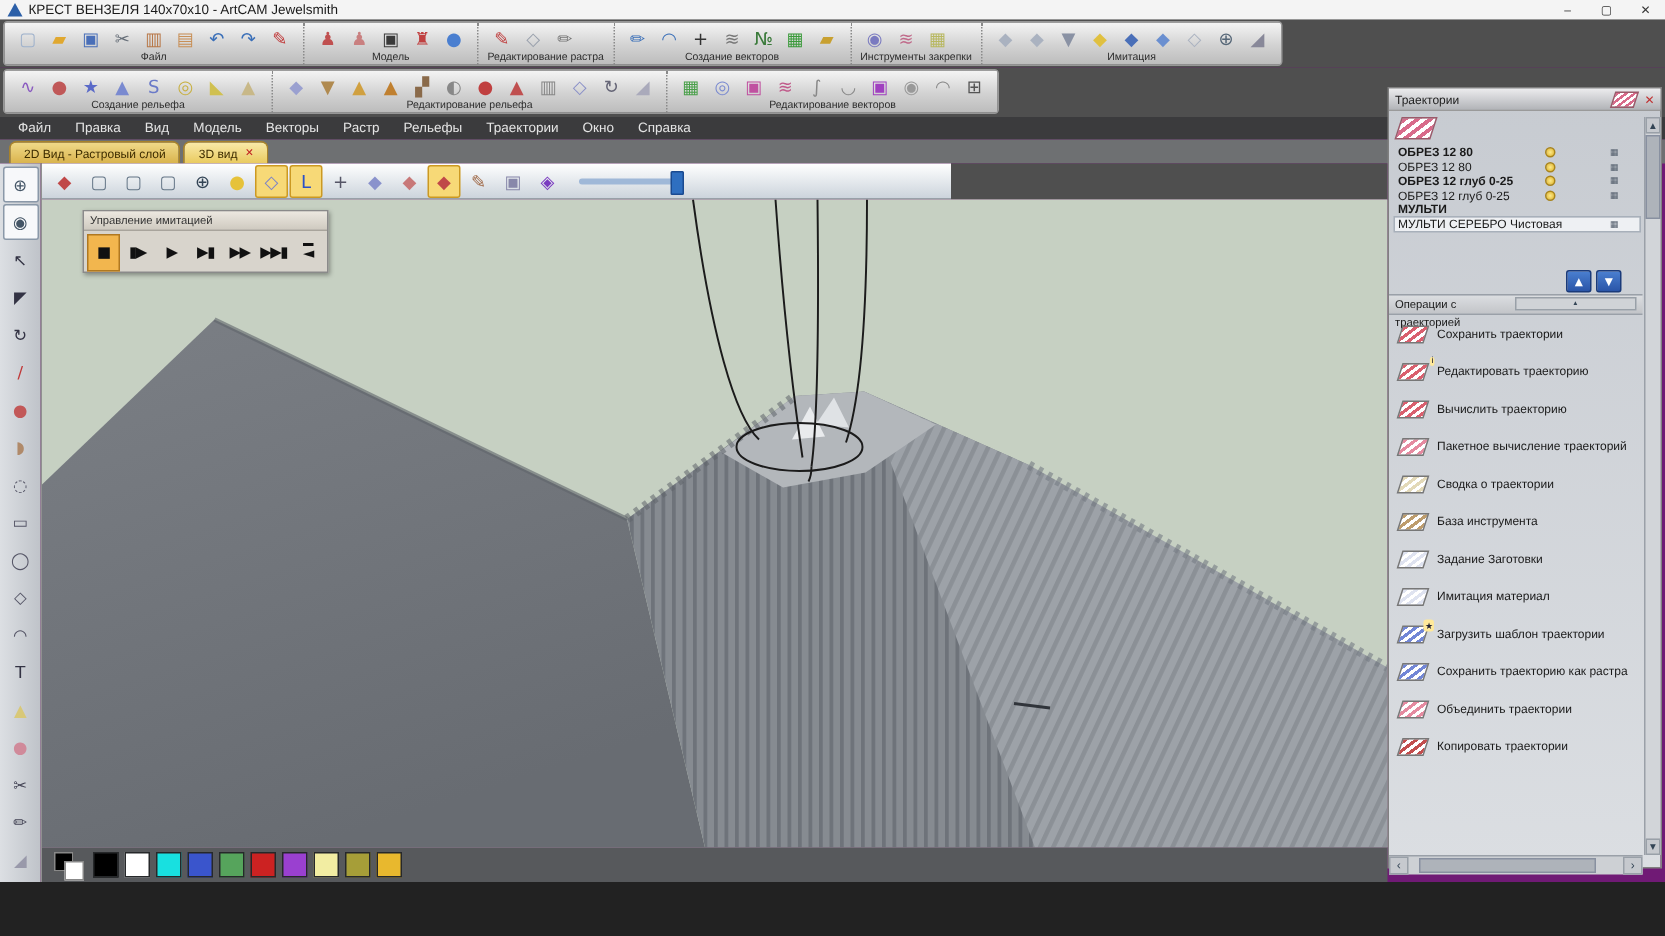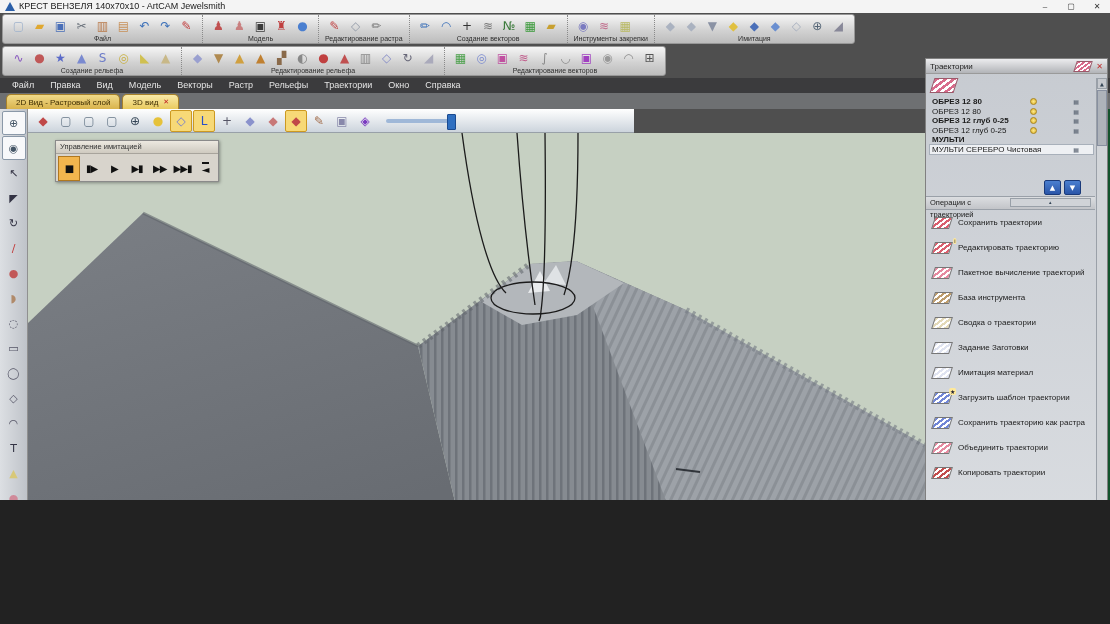--- a/index.html
+++ b/index.html
@@ -1,16 +1,16 @@
 <!DOCTYPE html>
 <html><head>
 <meta charset="utf-8">
 <style>
   html,body{margin:0;padding:0;background:#222;}
-  #stage{position:relative;width:1110px;height:500px;overflow:hidden;background:#14532d;
+  #stage{position:relative;width:1110px;height:588px;overflow:hidden;background:#701a75;
          font-family:"Liberation Sans",sans-serif;-webkit-font-smoothing:antialiased;}
   .abs{position:absolute;}
   .gly{font-family:"DejaVu Sans",sans-serif;font-style:normal;}
 
   
   .titlebar{left:0;top:0;width:1110px;height:13px;background:#f4f4f4;border-bottom:1px solid #c9c9c9;
             display:flex;align-items:center;font-size:9px;color:#1a1a1a;}
   .appicon{width:0;height:0;border-left:5px solid transparent;border-right:5px solid transparent;
            border-bottom:9px solid #2b5fa8;margin:0 4px 0 5px;}
   .wtitle{flex:1;line-height:13px;}
@@ -726,34 +726,38 @@
             </div>
 
             <div class="opitem">
               <span class="opicon" style="--c: #d95f6e;">
                 <i class="badge">i</i>
               </span>
               <span class="oplabel">Редактировать траекторию</span>
             </div>
 
 
+            <div class="opitem">
+              <span class="opicon" style="--c: #d95f6e;"></span>
+              <span class="oplabel">Вычислить траекторию</span>
+            </div>
 
             <div class="opitem">
               <span class="opicon" style="--c: #e58aa0;"></span>
               <span class="oplabel">Пакетное вычисление траекторий</span>
             </div>
 
             <div class="opitem">
+              <span class="opicon" style="--c: #e3d9b8;"></span>
+              <span class="oplabel">Сводка о траектории</span>
+            </div>
+
+            <div class="opitem">
               <span class="opicon" style="--c: #bd9c6c;"></span>
               <span class="oplabel">База инструмента</span>
-            </div>
-
-            <div class="opitem">
-              <span class="opicon" style="--c: #e3d9b8;"></span>
-              <span class="oplabel">Сводка о траектории</span>
             </div>
 
             <div class="opitem">
               <span class="opicon" style="--c: #dfe3f0;"></span>
               <span class="oplabel">Задание Заготовки</span>
             </div>
 
             <div class="opitem">
               <span class="opicon" style="--c: #dfe3f0;"></span>
               <span class="oplabel">Имитация материал</span>

